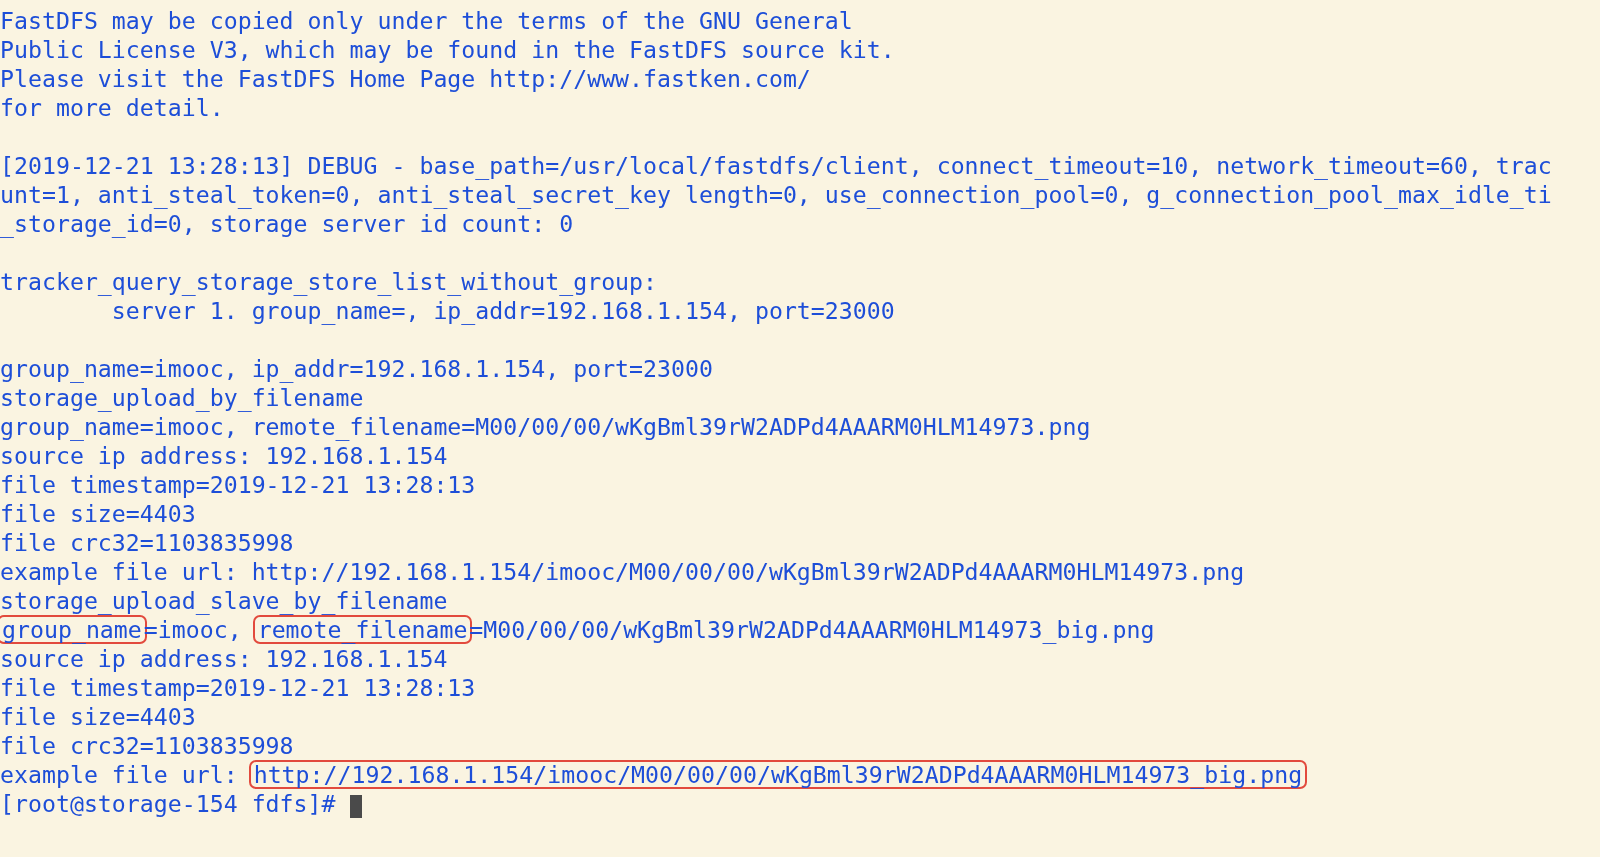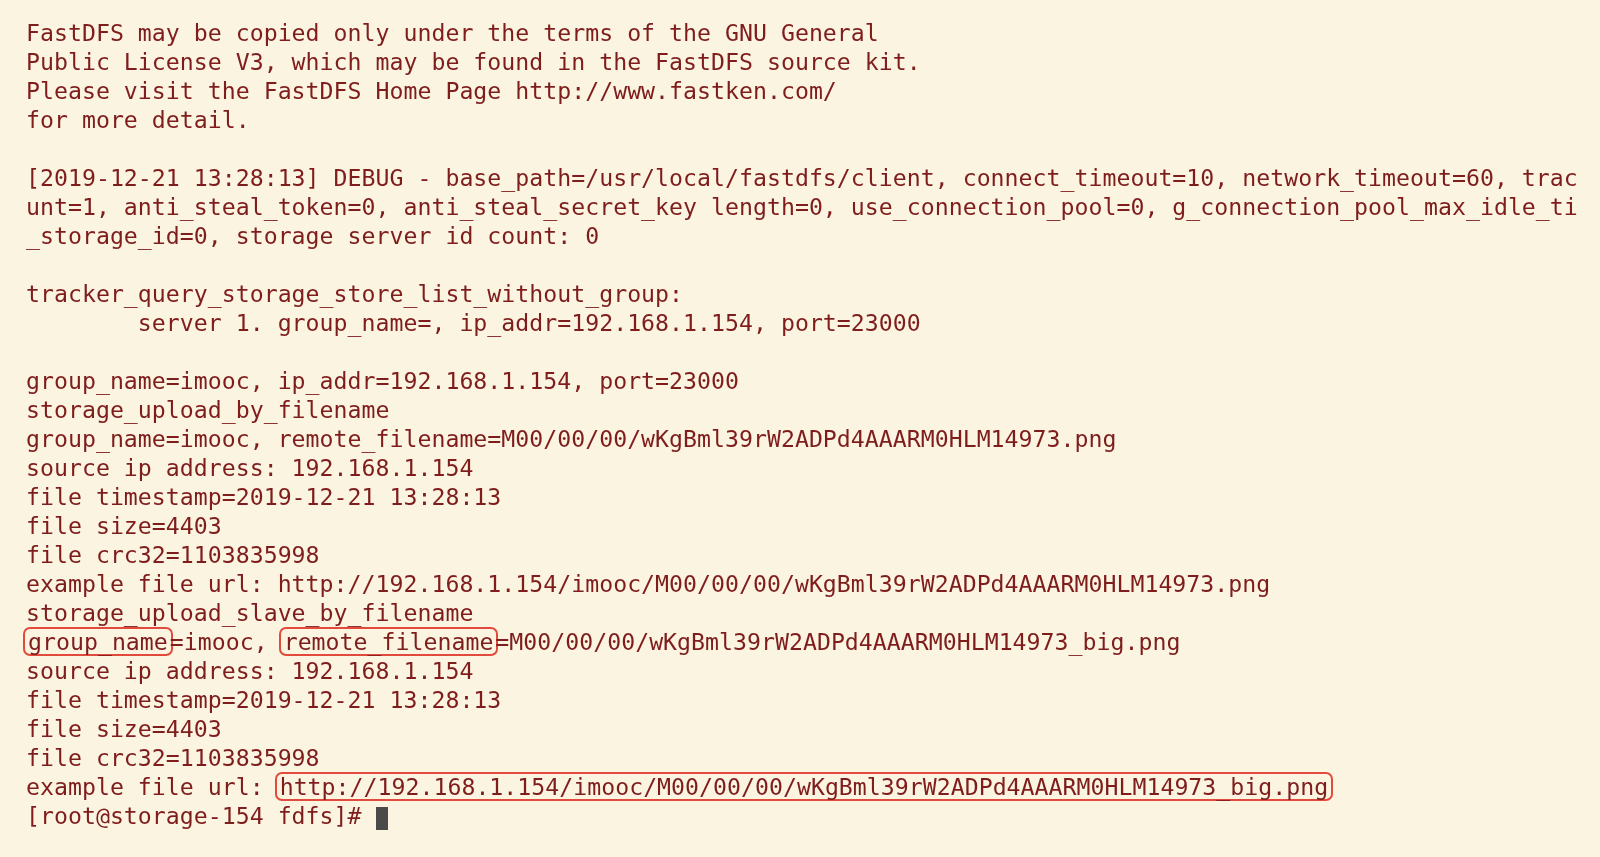--- a/index.html
+++ b/index.html
@@ -4,27 +4,27 @@
 <style>
   html, body {
     margin: 0;
     padding: 0;
     background: #faf4e1;
     width: 1600px;
     height: 857px;
     overflow: hidden;
   }
   pre.terminal {
-    margin: 12px;
-    padding: 6px 6px 0 14px;
+    margin: 0;
+    padding: 6px 6px 0 0;
     font-family: "Menlo", "Consolas", "DejaVu Sans Mono", monospace;
     font-size: 23.2px;
     line-height: 29px;
     letter-spacing: 0.02px;
-    color: #7f1d1d;
+    color: #1d4ed8;
     white-space: pre;
   }
   .hl {
     display: inline-block;
     border: 2px solid #e24a3d;
     border-radius: 7px;
     padding: 0 3px;
     margin: -2px -3px;
     line-height: 25px;
     vertical-align: baseline;

